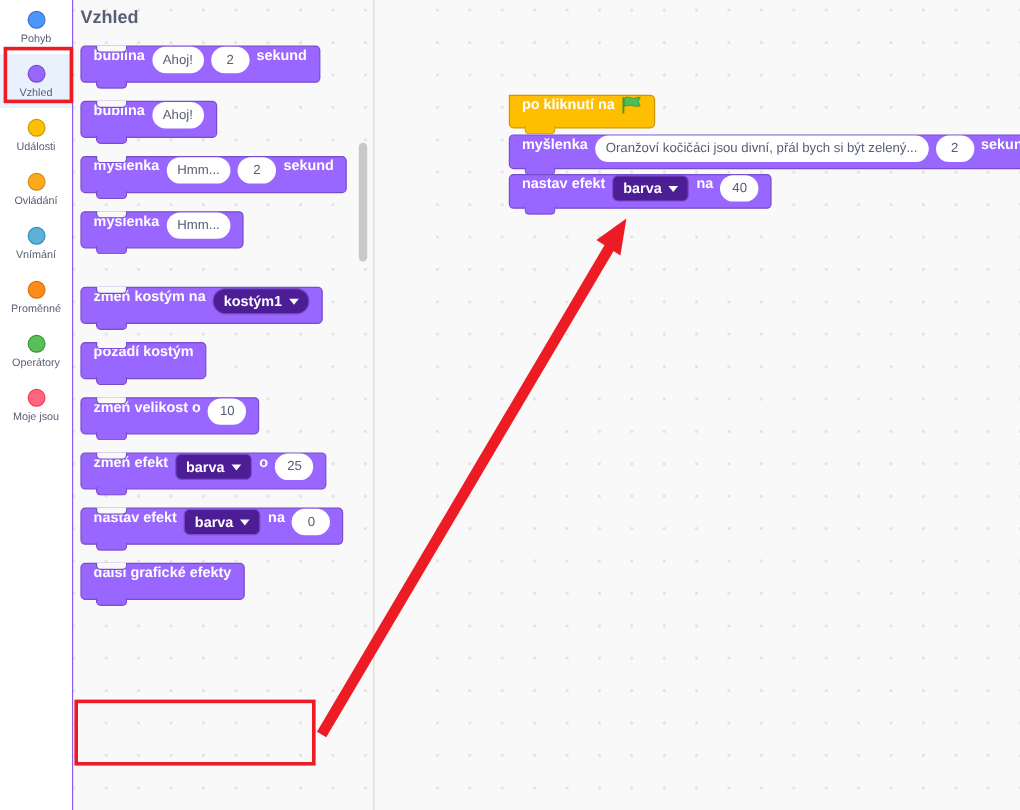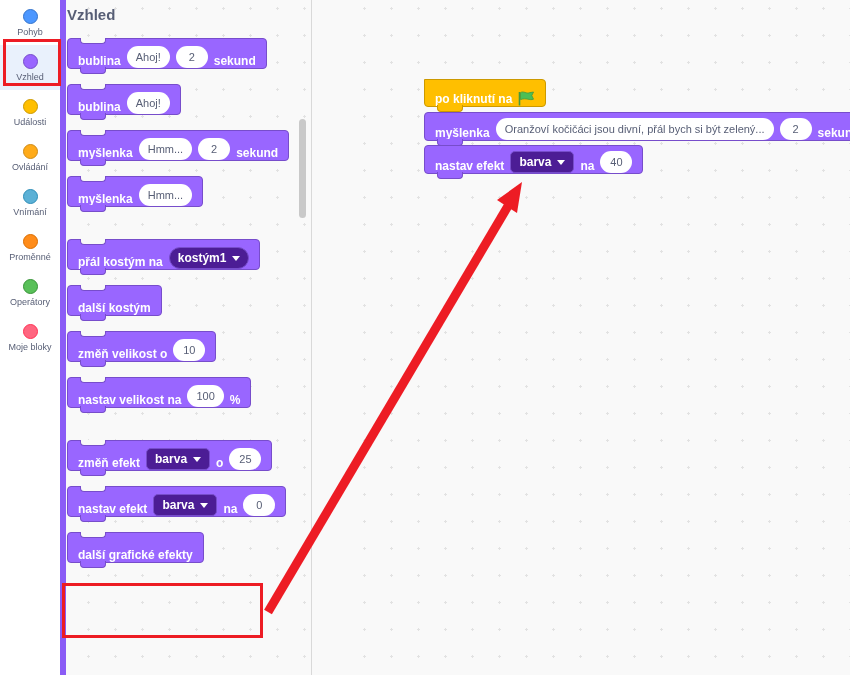--- a/index.html
+++ b/index.html
@@ -1,21 +1,21 @@
 <!DOCTYPE html>
 <html><head>
 <meta charset="utf-8">
 <style>
   html,body{margin:0;padding:0;}
   body{font-family:"Liberation Sans","DejaVu Sans",sans-serif;background:#fff;}
   #stage{position:relative;width:850px;height:675px;overflow:hidden;background:#F9F9F9;}
 
   
   #sidebar{position:absolute;left:0;top:0;width:60px;height:675px;background:#FFFFFF;
-    border-right:6px solid #8b5cf6;z-index:10;}
+    border-right:1px solid #8b5cf6;z-index:10;}
   .cat{height:45px;display:flex;flex-direction:column;align-items:center;justify-content:center;
     gap:3px;cursor:pointer;}
   .cat.selected{background:#E9F1FC;}
   .dot{width:15px;height:15px;border-radius:50%;box-sizing:border-box;}
   .cat-label{font-size:9px;color:#575E75;white-space:nowrap;}
   .c-motion{background:#4C97FF;border:1px solid #3373CC;}
   .c-looks{background:#9966FF;border:1px solid #774DCB;}
   .c-sound{background:#CF63CF;border:1px solid #BD42BD;}
   .c-events{background:#FFBF00;border:1px solid #CC9900;}
   .c-control{background:#FFAB19;border:1px solid #CF8B17;}
@@ -27,21 +27,21 @@
   
   #palette{position:absolute;left:61px;top:0;width:251px;height:675px;box-sizing:border-box;
     background:#F9F9F9;border-right:1px solid #D9D9D9;padding:6px 0 0 6px;z-index:5;
     background-image:radial-gradient(circle,#E2E2E2 1.1px,transparent 1.3px);
     background-size:27px 27px;background-position:14px 22px;}
   #palette-title{font-size:15px;font-weight:bold;color:#575E75;height:22px;margin-bottom:10px;}
   #palette-blocks{display:flex;flex-direction:column;align-items:flex-start;}
 
   
   .blk{position:relative;box-sizing:border-box;height:31px;background:#9966FF;
-    border:1px solid #774DCB;border-radius:4px;display:inline-flex;align-items:flex-end;gap:6px;
+    border:1px solid #774DCB;border-radius:4px;display:inline-flex;align-items:flex-start;gap:6px;
     padding:0 10px;color:#fff;font-size:12px;font-weight:600;white-space:nowrap;cursor:grab;
     margin-bottom:15px;}
   .blk.gap{margin-bottom:32px;}
   
   .blk::before{content:"";position:absolute;top:-1px;left:12px;width:24px;height:5px;
     background:#F9F9F9;border:1px solid #774DCB;border-top:none;border-radius:0 0 4px 4px;}
   
   .blk::after{content:"";position:absolute;bottom:-6px;left:12px;width:24px;height:6px;
     background:#9966FF;border:1px solid #774DCB;border-top:none;border-radius:0 0 4px 4px;}
   .blk.no-notch::before{display:none;}
@@ -107,21 +107,21 @@
     <div class="cat">
       <span class="dot c-variables"></span>
       <span class="cat-label">Proměnné</span>
     </div>
     <div class="cat">
       <span class="dot c-operators"></span>
       <span class="cat-label">Operátory</span>
     </div>
     <div class="cat">
       <span class="dot c-myblocks"></span>
-      <span class="cat-label">Moje bloky</span>
+      <span class="cat-label">Moje jsou</span>
     </div>
   </div>
 
   <div id="palette">
     <div id="palette-title">Vzhled</div>
     <div id="palette-blocks">
 
       <div class="blk">
         <span>bublina</span>
         <span class="oval">Ahoj!</span>
@@ -140,43 +140,38 @@
         <span class="oval">2</span>
         <span>sekund</span>
       </div>
 
       <div class="blk gap">
         <span>myšlenka</span>
         <span class="oval">Hmm...</span>
       </div>
 
       <div class="blk">
-        <span>přál kostým na</span>
+        <span>změň kostým na</span>
         <span class="dd pill">
           <span>kostým1</span>
           <span class="caret"></span>
         </span>
       </div>
 
       <div class="blk">
-        <span>další kostým</span>
+        <span>pozadí kostým</span>
       </div>
 
 
 
       <div class="blk">
         <span>změň velikost o</span>
         <span class="oval">10</span>
       </div>
 
-      <div class="blk gap">
-        <span>nastav velikost na</span>
-        <span class="oval">100</span>
-        <span>%</span>
-      </div>
 
       <div class="blk">
         <span>změň efekt</span>
         <span class="dd">
           <span>barva</span>
           <span class="caret"></span>
         </span>
         <span>o</span>
         <span class="oval">25</span>
       </div>

